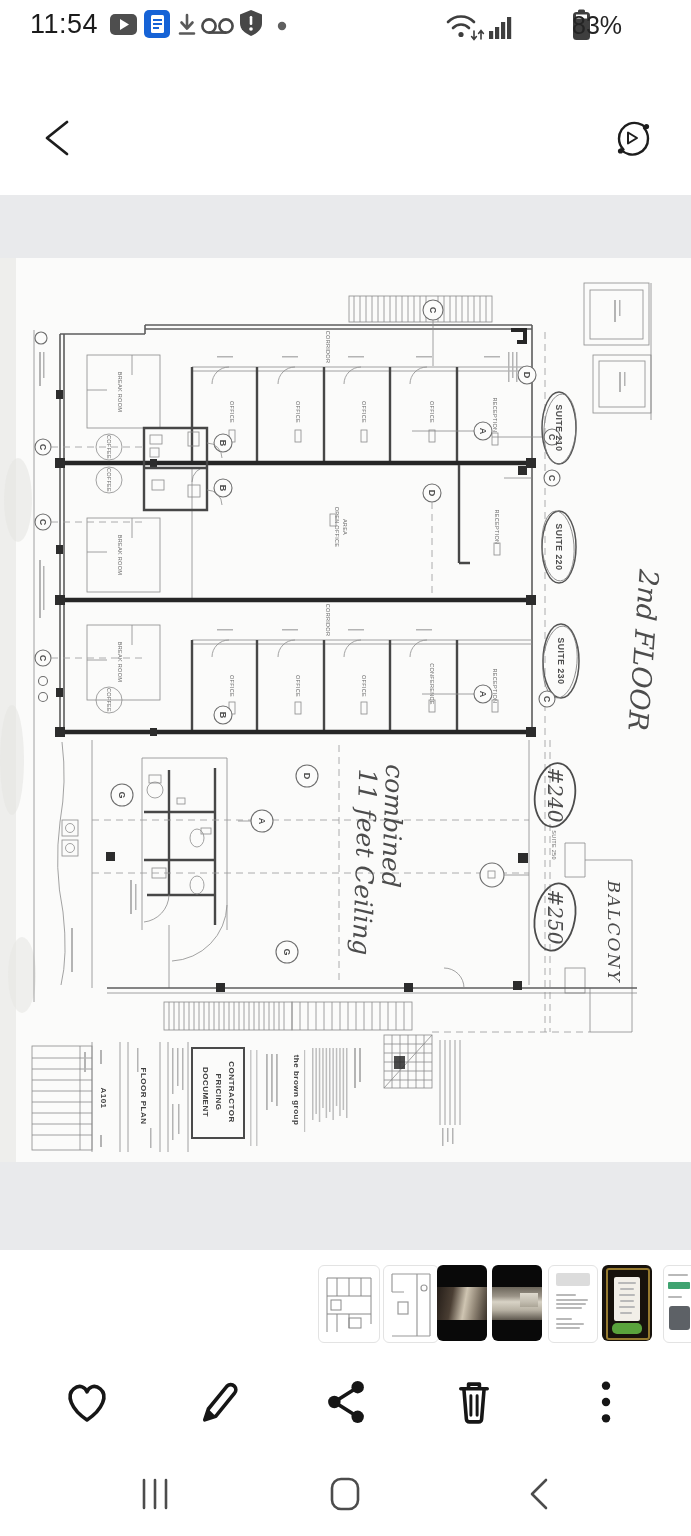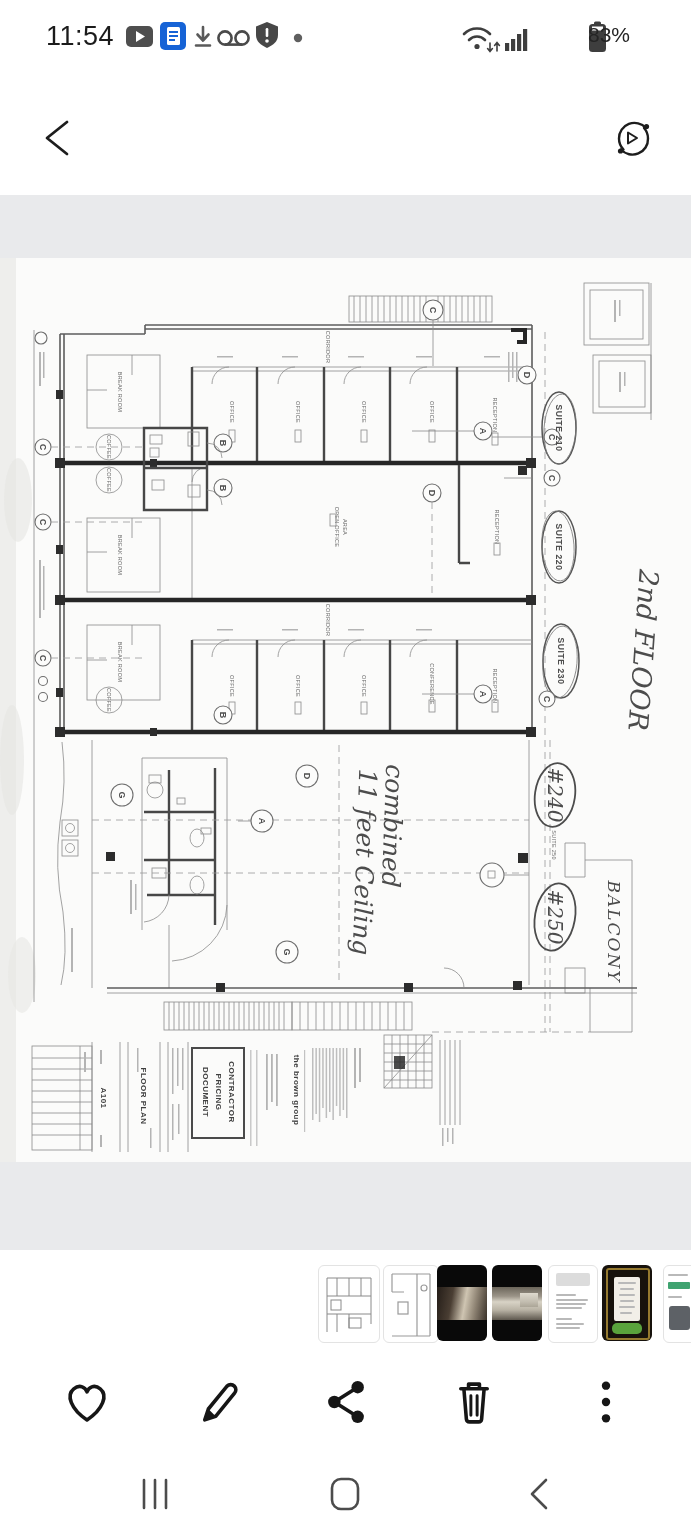--- a/index.html
+++ b/index.html
@@ -1,23 +1,23 @@
 <!DOCTYPE html>
 <html><head>
 <meta charset="utf-8">
 <style>
   html,body{margin:0;padding:0;background:#fff;}
   .phone{position:relative;width:691px;height:1536px;background:#fff;overflow:hidden;
          font-family:"Liberation Sans",sans-serif;}
   
-  .status-bar{position:absolute;left:0;top:12px;width:630px;height:52px;margin-left:16px;}
+  .status-bar{position:absolute;left:0;top:0;width:630px;height:52px;}
   .time{position:absolute;left:30px;top:9px;font-size:27px;color:#1b1b1b;letter-spacing:.5px;}
   .sb-icons{position:absolute;left:106px;top:0;height:52px;}
   .sb-right{position:absolute;right:0;top:0;height:52px;}
-  .pct{position:absolute;left:572px;top:11px;font-size:21px;color:#242424;}
+  .pct{position:absolute;left:572px;top:11px;font-size:25px;color:#242424;}
   
   .topbar{position:absolute;left:0;top:96px;width:691px;height:90px;background:#fff;}
   
   .photo-area{position:absolute;left:0;top:195px;width:691px;height:1055px;background:#e9eaec;}
   .plan-svg{position:absolute;left:0;top:63px;}
   
   .thumb-strip{position:absolute;left:0;top:1250px;width:691px;height:105px;background:#fff;}
   .thumb{position:absolute;top:15px;height:76px;border-radius:6px;overflow:hidden;}
   .thumb.white{background:#fff;border:1px solid #e3e3e3;}
   .thumb.black{background:#090909;}

